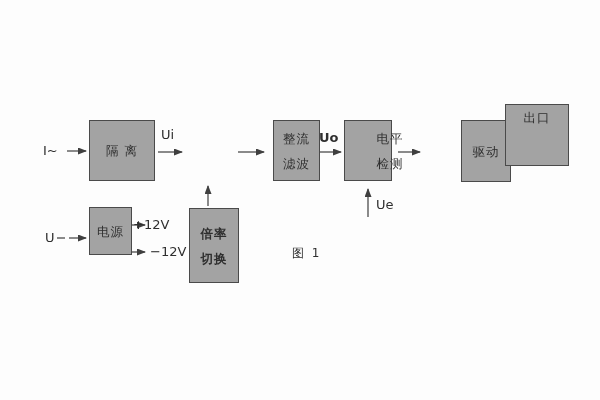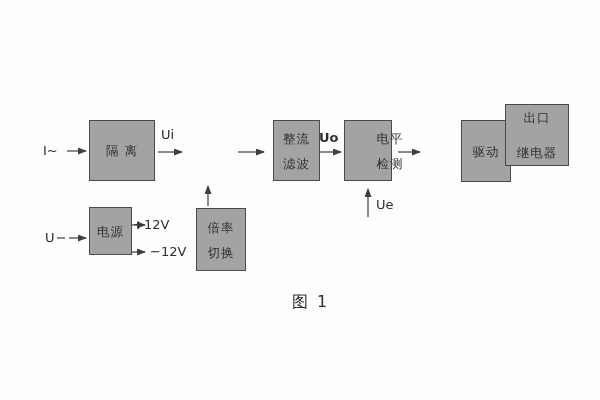--- a/index.html
+++ b/index.html
@@ -39,24 +39,23 @@
     text-align: center;
   }
   .sig {
     position: absolute;
     font-size: 13px;
     line-height: 14px;
     white-space: nowrap;
   }
   .caption {
     position: absolute;
-    font-size: 16px;
+    font-size: 12px;
     letter-spacing: 2px;
     white-space: nowrap;
-    margin-top: 47px;
   }
 </style>
 </head>
 <body>
 
 <div id="stage">
 
   <svg id="connectors" viewBox="0 0 600 400" xmlns="http://www.w3.org/2000/svg">
     <defs>
       <marker id="ah" markerWidth="9" markerHeight="7" refX="8" refY="3.5" orient="auto" markerUnits="userSpaceOnUse">
@@ -93,28 +92,27 @@
     <span>电平</span>
     <span>检测</span>
   </div>
 
   <div class="box" style="left:423px; top:120px; width:50px; height:62px;margin-left:38px;">
     <span>驱动</span>
   </div>
 
   <div class="box" style="left:505px; top:104px; width:64px; height:62px;justify-content:space-between;">
     <span>出口</span>
-    <span>继电器</span>
   </div>
 
   <div class="box" style="left:89px; top:207px; width:43px; height:48px;">
     <span>电源</span>
   </div>
 
-  <div class="box" style="left:196px; top:208px; width:50px; height:63px;">
+  <div class="box" style="left:189px; top:208px; width:50px; height:75px;font-weight:bold;">
     <span>倍率</span>
     <span>切换</span>
   </div>
 
 
   <span class="sig" style="left:43px;  top:144px;">I~</span>
   <span class="sig" style="left:45px;  top:231px;">U</span>
   <span class="sig" style="left:161px; top:128px;">Ui</span>
   <span class="sig" style="left:319px; top:131px;font-weight:bold;">Uo</span>
   <span class="sig" style="left:376px; top:198px;">Ue</span>

